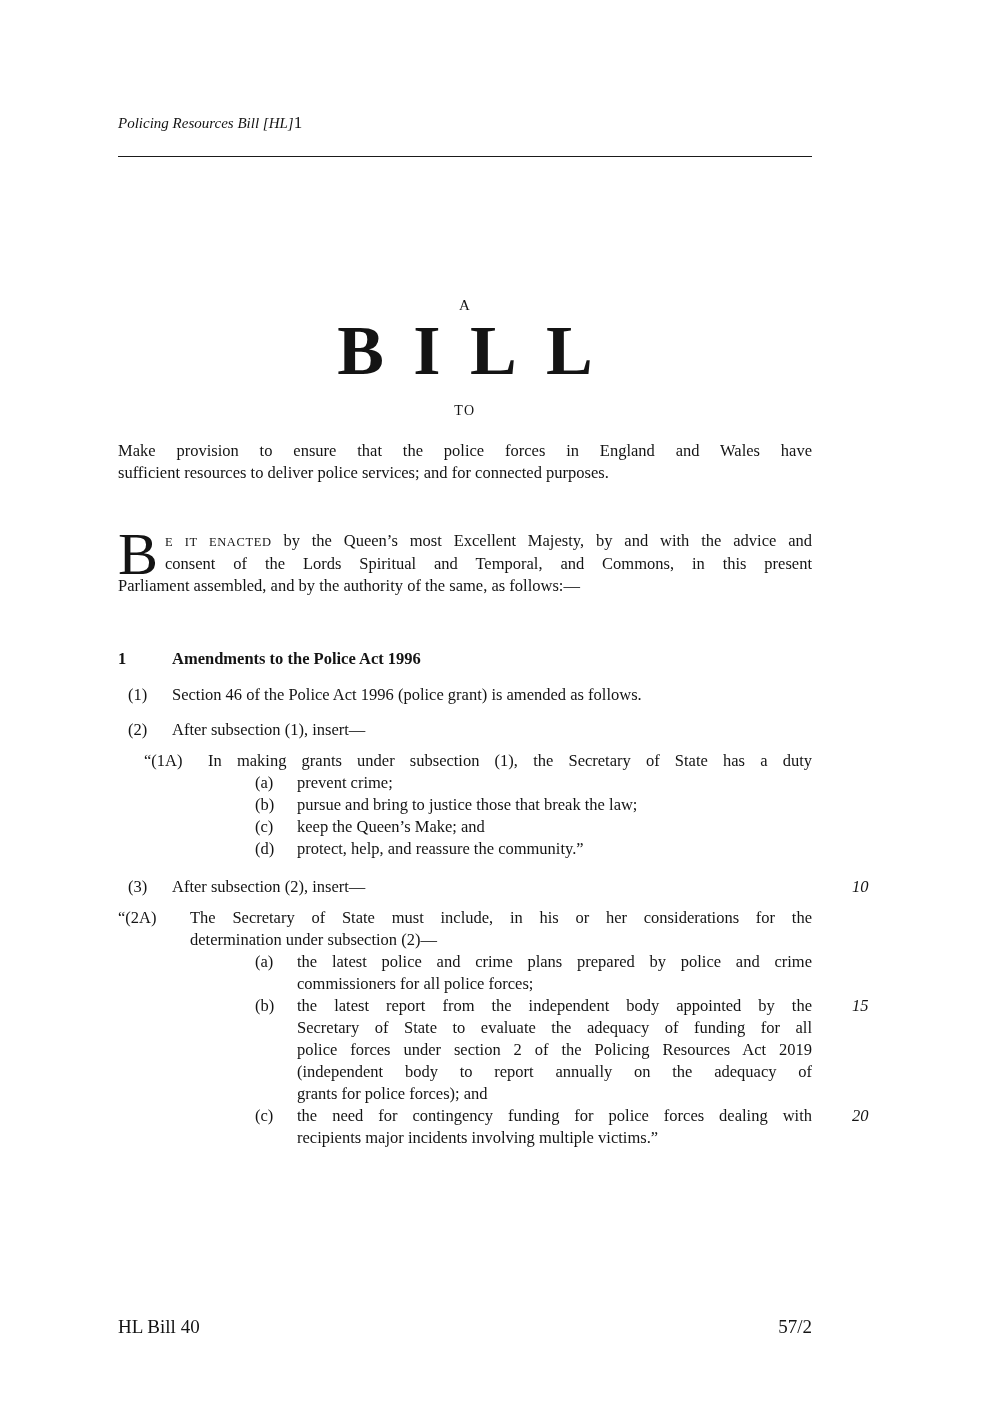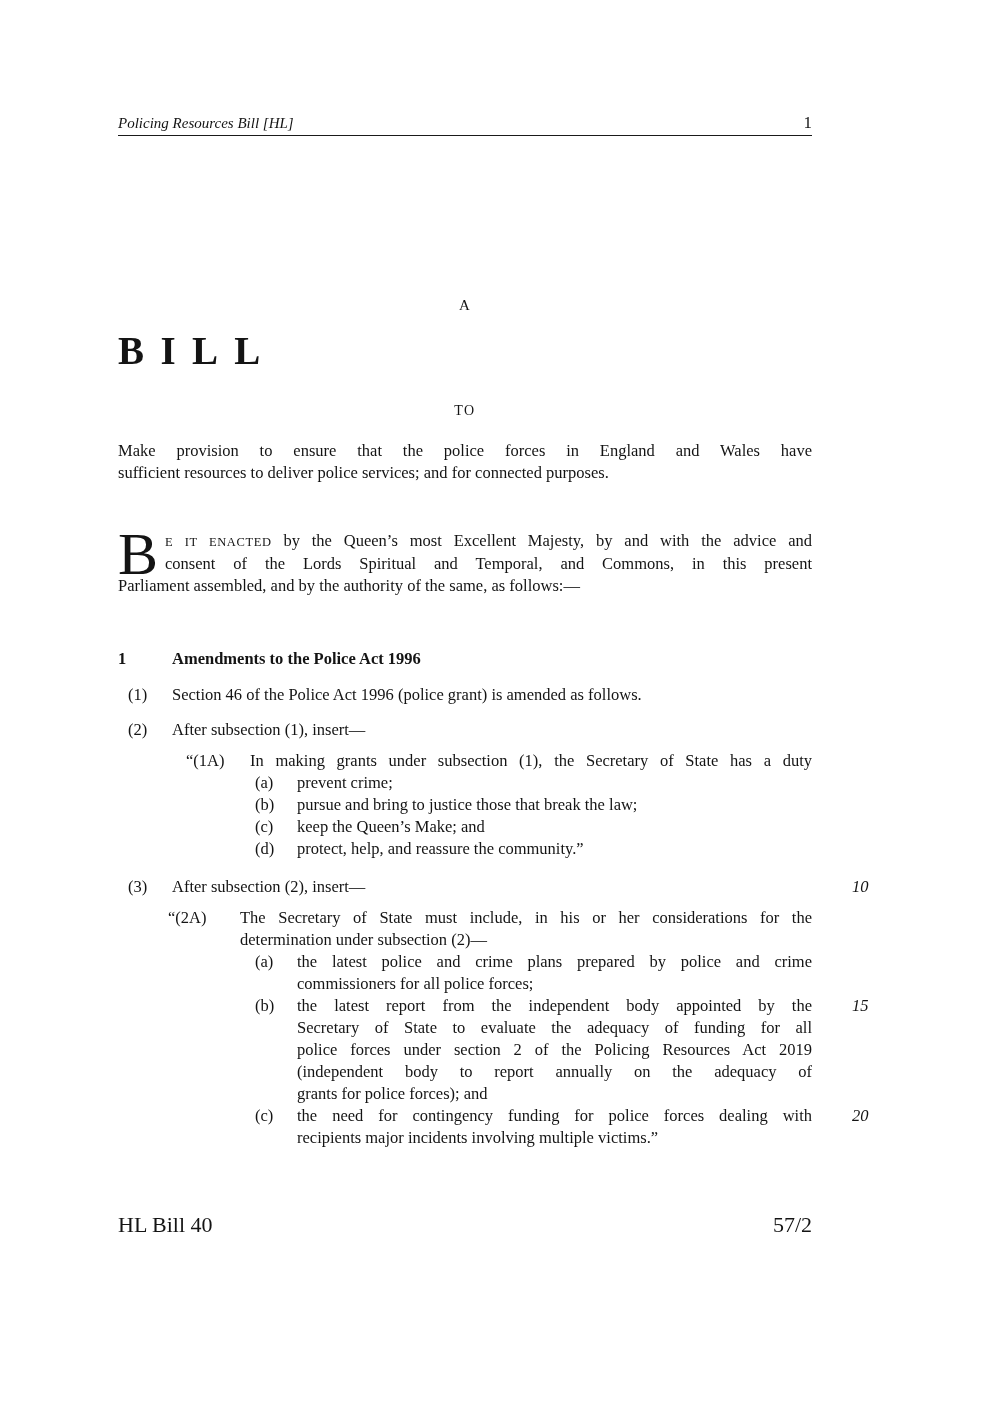--- a/index.html
+++ b/index.html
@@ -10,55 +10,55 @@
     background:#ffffff;
     font-family:"Liberation Serif", serif;
     font-size:16.5px;
     line-height:22px;
     color:#141414;
     overflow:hidden;
   }
   .abs { position:absolute; left:118px; width:694px; }
 
   
-  .header { top:112px; display:flex; justify-content:space-between; align-items:flex-end;
-            border-bottom:1.5px solid #1a1a1a; padding-bottom:1px; }
+  .header { top:112px; display:flex; align-items:flex-end;
+            border-bottom:1.5px solid #1a1a1a; padding-bottom:22px; }
   .header .running-title { font-style:italic; font-size:15px; }
   .header .page-num { font-size:17px; }
 
   
   .mast-a  { top:294px; text-align:center; font-size:15px; letter-spacing:1px; }
-  .mast-bill { top:322px; text-align:left; font-size:39px; font-weight:bold; line-height:58px; }
+  .mast-bill { top:322px; text-align:center; font-size:70px; font-weight:bold; line-height:58px; }
   .mast-bill span { letter-spacing:0.42em; margin-right:-0.42em; }
   .mast-to { top:400px; text-align:center; font-size:14px; letter-spacing:1.5px; }
 
   
   .long-title { top:440px; }
   .enacting { top:530px; }
   .dropcap { float:left; font-size:60px; line-height:46px; height:44px; margin:1px 7px 0 0; }
   .sc { font-size:12.5px; letter-spacing:0.6px; }
 
   .j { text-align:justify; text-align-last:justify; }
   .rel { position:relative; }
   .lnum { position:absolute; left:calc(100% + 40px); top:0; font-style:italic; white-space:nowrap; }
 
   
   .body { top:648px; }
   .row { display:flex; }
   .heading { font-weight:bold; }
   .heading .c-num { width:54px; }
   .mt14 { margin-top:14px; } .mt13 { margin-top:13px; } .mt9 { margin-top:9px; } .mt16 { margin-top:16px; }
   .sub-marker { margin-left:10px; width:44px; flex:none; }
-  .q-marker   { margin-left:68px; width:64px; flex:none; }
-  .q-marker-w { margin-left:50px; width:72px; flex:none; }
+  .q-marker   { margin-left:26px; width:64px; flex:none; }
+  .q-marker-w { width:72px; flex:none; }
   .i-marker   { margin-left:137px; width:42px; flex:none; }
   .txt { flex:1; min-width:0;font-family:Liberation Serif, serif; }
 
   
-  .footer { top:1214px; display:flex; justify-content:space-between; font-size:22px; }
+  .footer { top:1316px; display:flex; justify-content:space-between; font-size:19px; }
 </style>
 </head>
 <body>
 
 <div class="page">
 
   <div class="abs header">
     <span class="running-title">Policing Resources Bill [HL]</span>
     <span class="page-num">1</span>
   </div>

